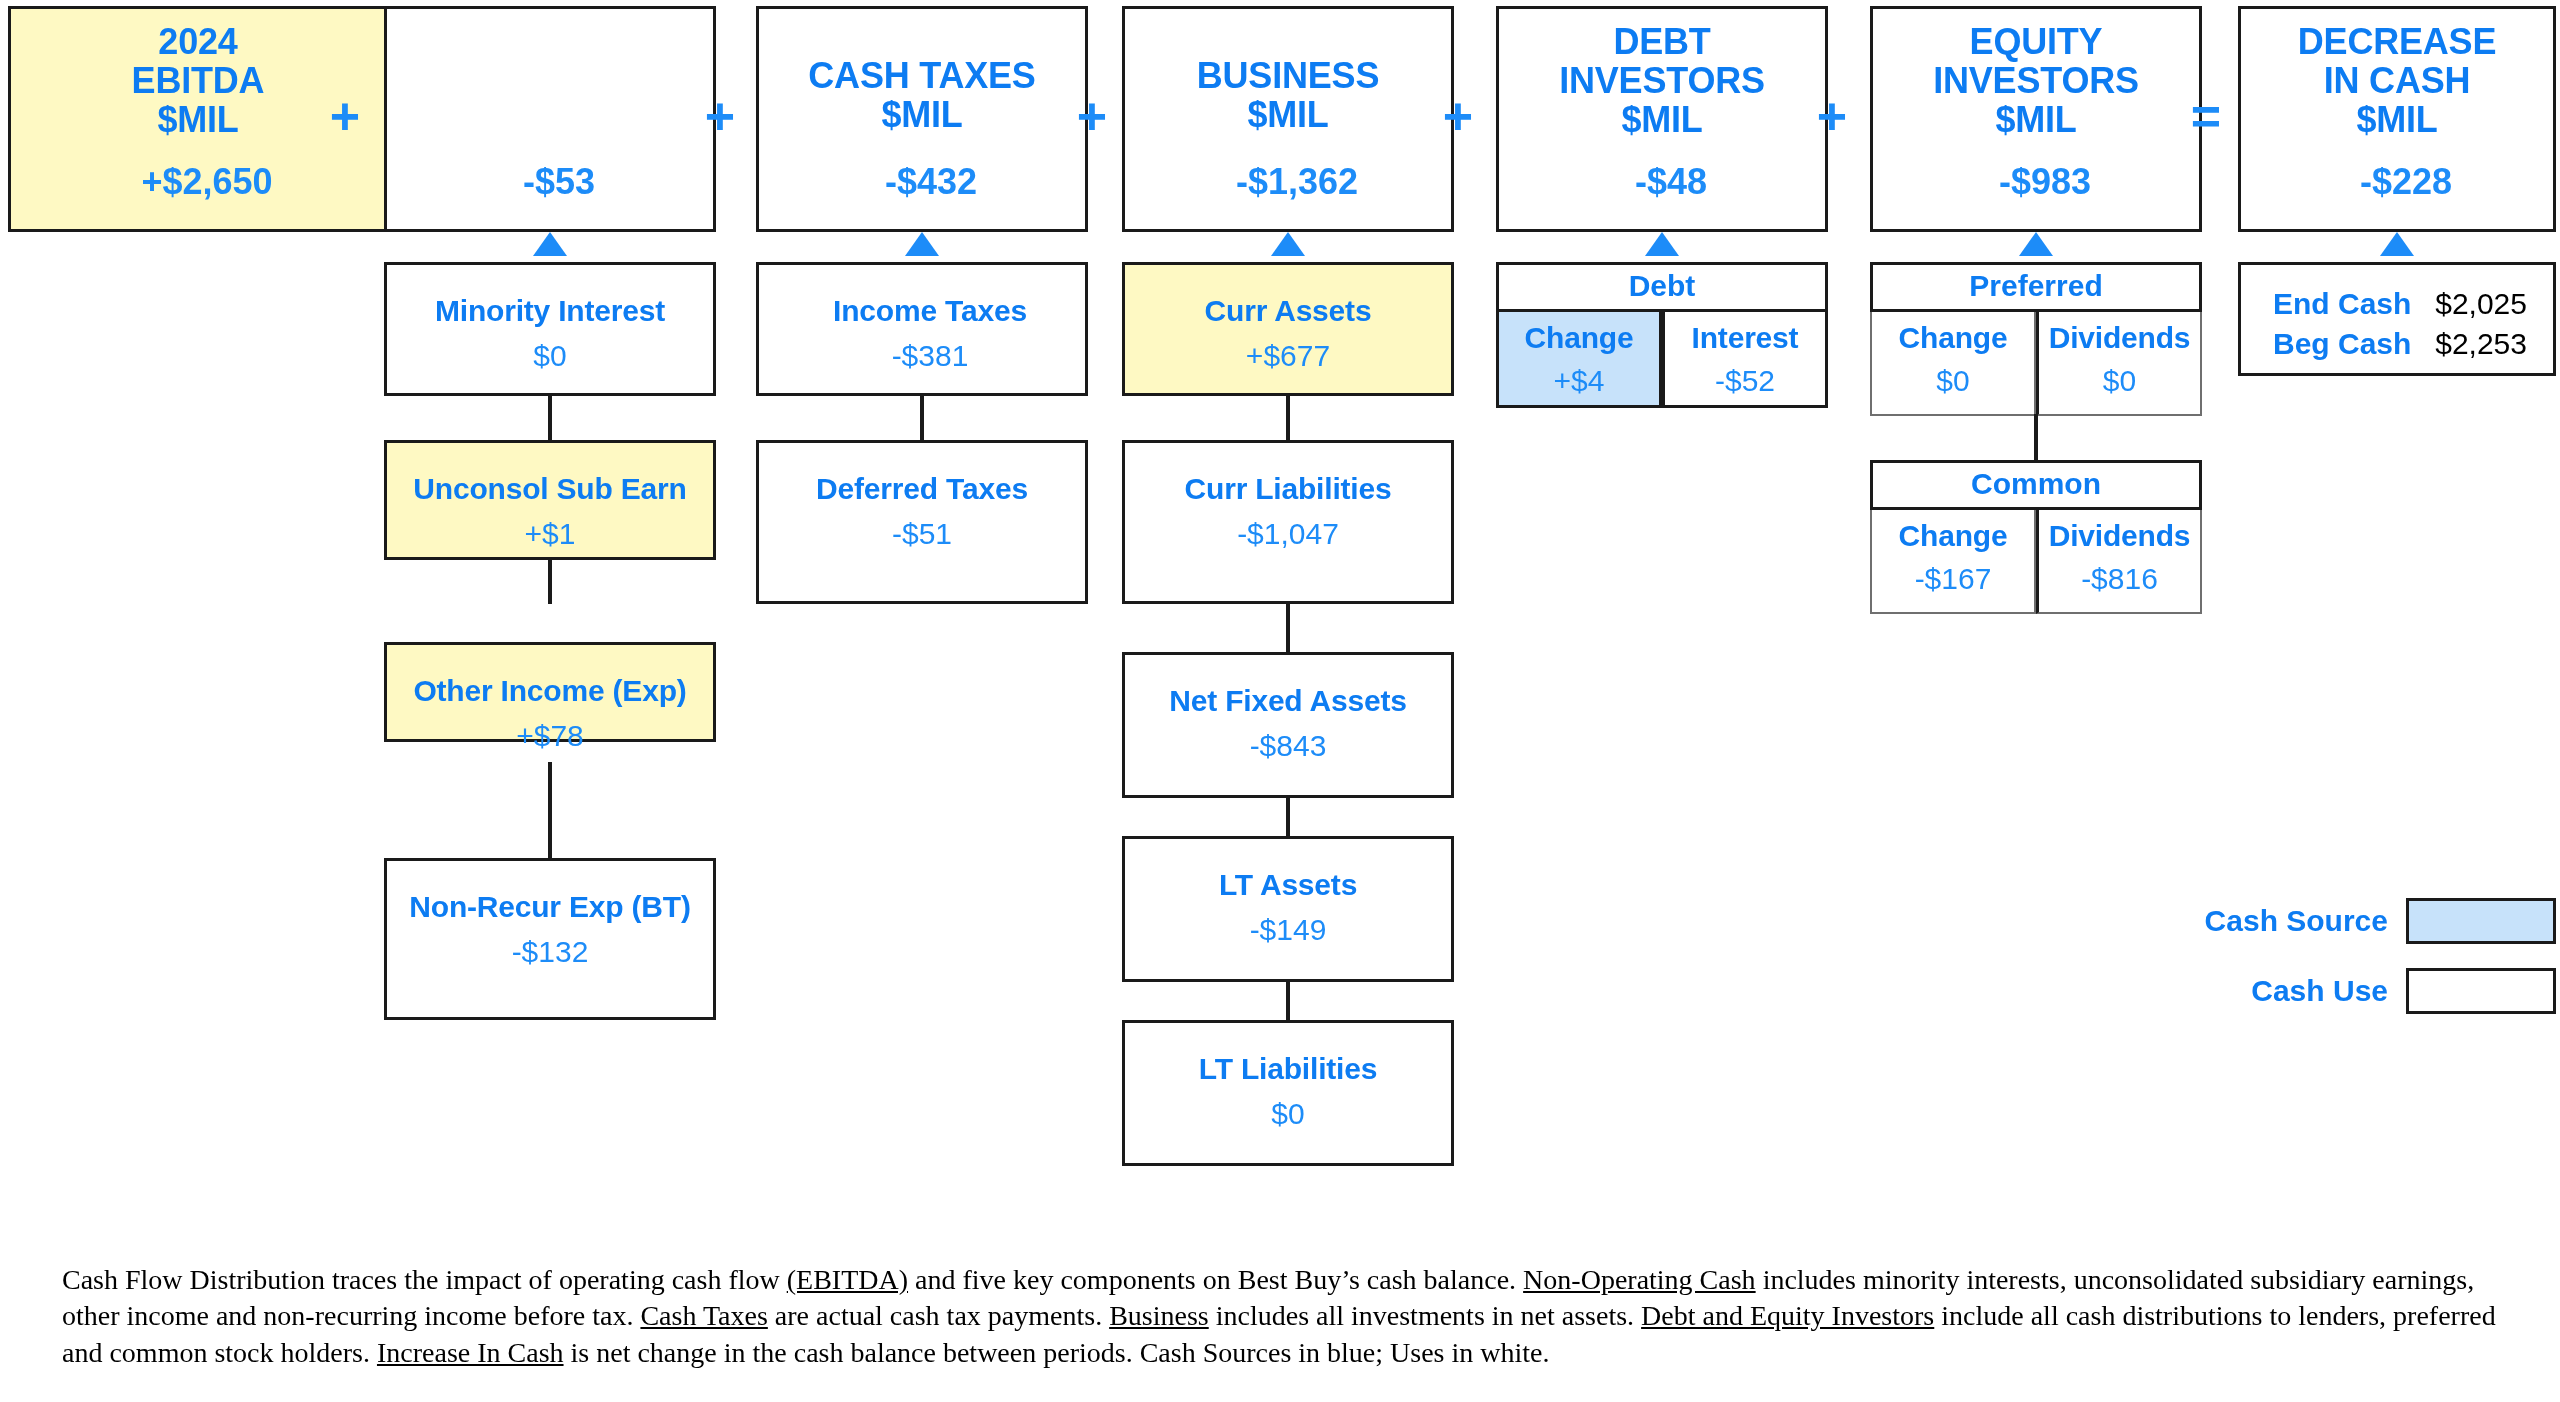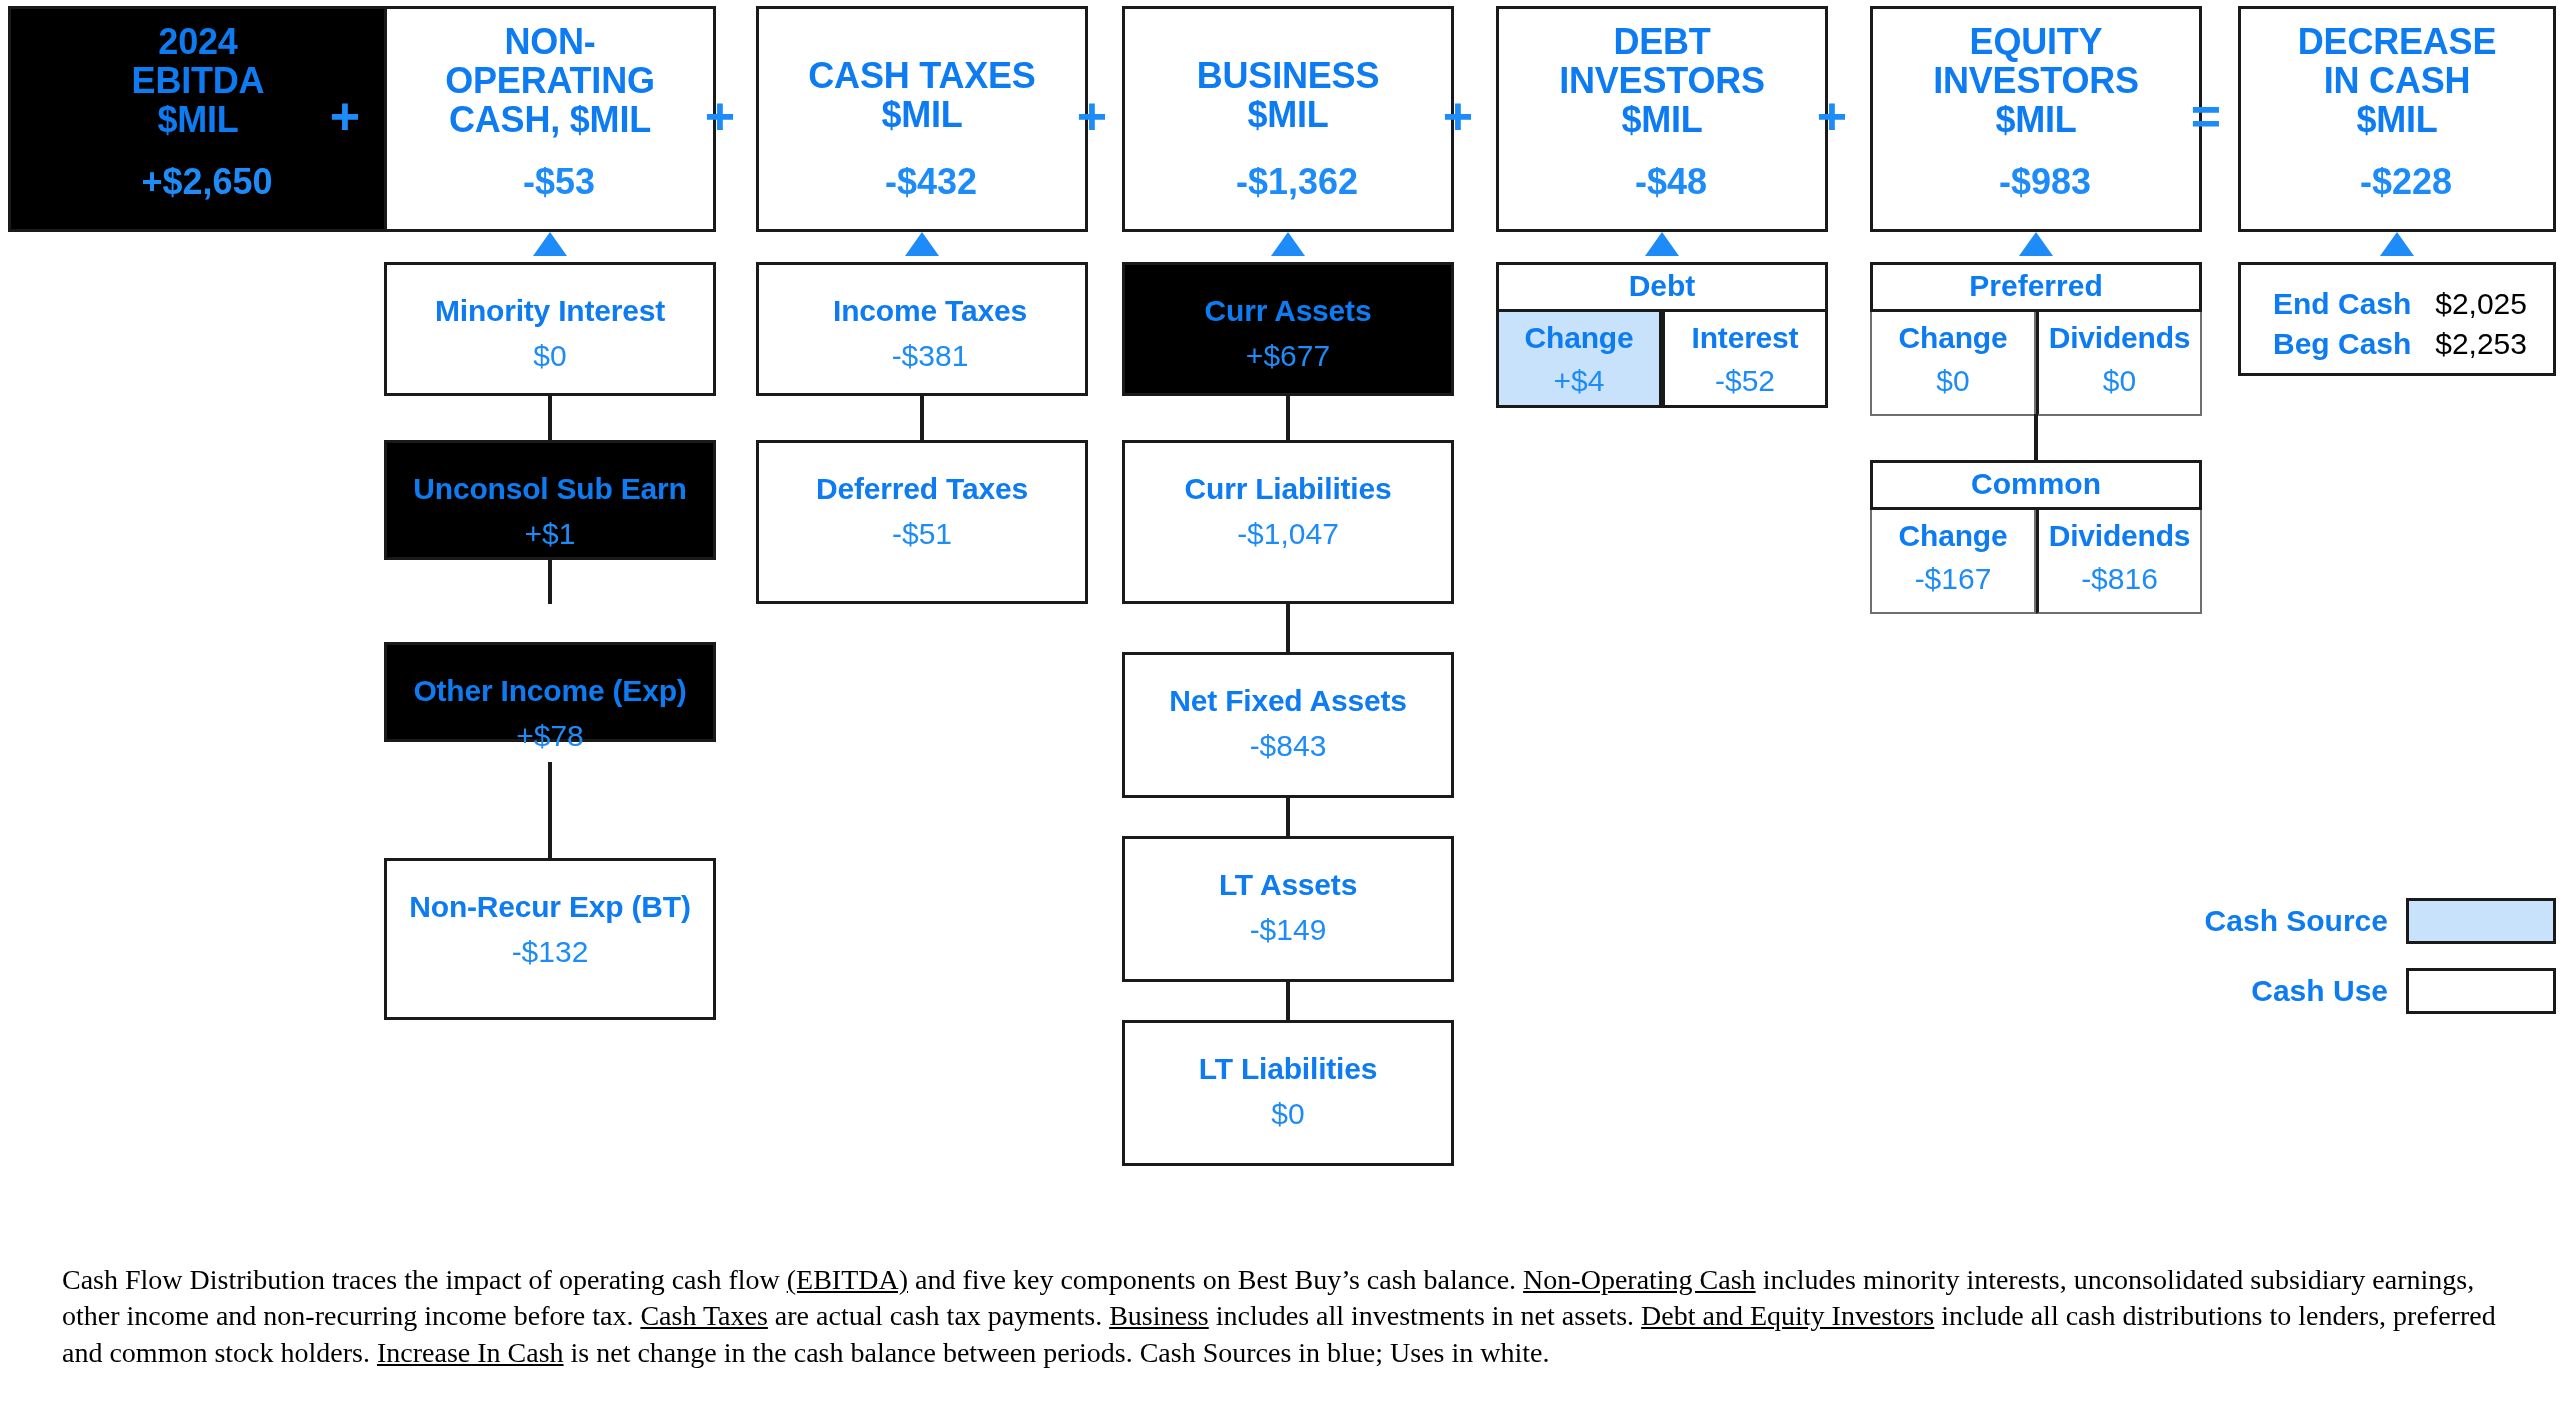--- a/index.html
+++ b/index.html
@@ -7,21 +7,21 @@
     width:2560px;height:1402px;position:relative;overflow:hidden;
     font-family:"Liberation Sans","DejaVu Sans",sans-serif;
   }
   
   .box{
     position:absolute;box-sizing:border-box;
     border:3px solid #1a1a1a;background:#ffffff;
     display:flex;flex-direction:column;align-items:center;
     color:#0d7cf2;
   }
-  .box.src{background:#000000;}
+  .box.src{background:#fef9c3;}
   .hdr{
     font-weight:bold;color:#0d7cf2;text-align:center;line-height:1.08;
     letter-spacing:-0.2px;
   }
   .val{color:#1d8cf8;text-align:center;}
   
   .topbox{
     height:226px;padding-top:14px;justify-content:flex-start;
   }
   .topbox .hdr{font-size:36px;}
@@ -95,25 +95,20 @@
     <div>2024</div>
     <div>EBITDA</div>
     <div>$MIL</div>
   </div>
   <div class="val">+$2,650</div>
 </div>
 
 <div class="op" style="left:325px;top:90px;">+</div>
 
 <div class="box topbox" style="left:384px;top:6px;width:332px;">
-  <div class="hdr">
-    <div>NON-</div>
-    <div>OPERATING</div>
-    <div>CASH, $MIL</div>
-  </div>
   <div class="val">-$53</div>
 </div>
 
 <div class="op" style="left:700px;top:90px;">+</div>
 
 <div class="box topbox" style="left:756px;top:6px;width:332px;">
   <div class="hdr" style="padding-top:34px;">
     <div>CASH TAXES</div>
     <div>$MIL</div>
   </div>

